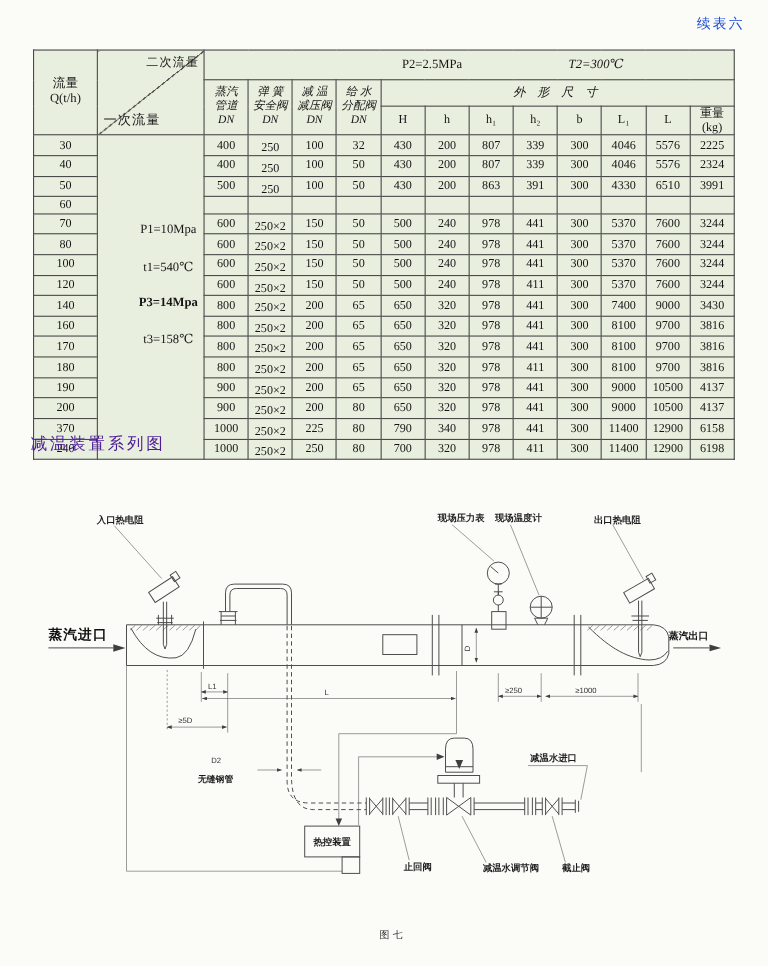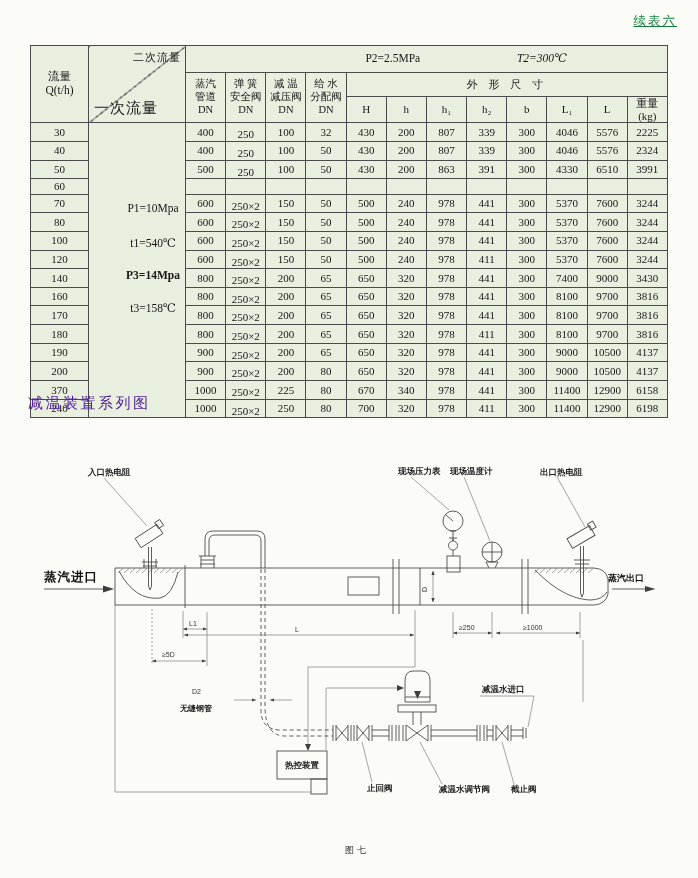--- a/index.html
+++ b/index.html
@@ -4,48 +4,48 @@
 <style>
   html,body{margin:0;padding:0;}
   body{
     width:698px;height:878px;position:relative;overflow:hidden;
     background:#fbfbf8;
     font-family:"Liberation Serif","DejaVu Serif",serif;
     color:#1b1b1b;
   }
   .note{
     position:absolute;top:13px;right:21px;
-    font-size:12.5px;letter-spacing:2px;color:#15803d;text-decoration:underline;
+    font-size:12.5px;letter-spacing:2px;color:#1d4ed8;
   }
   
   table.spec{
     position:absolute;left:30px;top:45px;width:638px;
     border-collapse:collapse;table-layout:fixed;
     background:#e9efdf;
   }
   table.spec th,table.spec td{
     border:0.8px solid #4a4a4a;
     padding:0;margin:0;text-align:center;vertical-align:middle;
     font-weight:normal;box-sizing:border-box;
     font-size:11px;line-height:1.15;color:#161616;
   }
   tr.hr1 th{height:27px;font-size:11.5px;margin-left:12px;}
-  tr.hr2 th{height:24px;}
+  tr.hr2 th{height:24px;font-style:italic;}
   tr.hr3 th{height:17px;font-size:11px;}
   .cond-hd{position:relative;}
   .cond-hd span{position:absolute;top:50%;transform:translate(-50%,-50%);white-space:nowrap;}
   .cond-hd .p2{left:43%;}
   .cond-hd .t2{left:74%;font-style:italic;}
   .flow-hd div{line-height:1.2;font-size:11.5px;}
   .corner{position:relative;padding:0;
     background-image:linear-gradient(to bottom right,
       transparent calc(50% - 0.5px),#4a4a4a calc(50% - 0.5px),
       #4a4a4a calc(50% + 0.5px),transparent calc(50% + 0.5px));}
   .corner .ctop{position:absolute;top:5px;right:4px;font-size:11px;letter-spacing:1px;}
-  .corner .cbot{position:absolute;bottom:5px;left:5px;font-size:15px;letter-spacing:1px;}
+  .corner .cbot{position:absolute;bottom:5px;left:5px;font-size:12px;letter-spacing:1px;}
   .vcol div{line-height:1.22;font-size:10.5px;white-space:nowrap;}
   .dims-group{letter-spacing:4px;font-size:11.5px;}
   tbody td{height:15.4px;font-size:11px;line-height:1;}
   tbody td.low{padding-top:5px;}
   td.pcond{position:relative;}
   td.pcond div{position:absolute;left:16px;width:100%;text-align:center;
     transform:translateY(-50%);font-size:11.5px;white-space:nowrap;}
   .pc0{top:29%;} .pc1{top:41%;} .pc2{top:52%;font-weight:bold;} .pc3{top:63%;}
   
   .sec-title{
@@ -335,21 +335,21 @@
         <td>9000</td>
         <td>10500</td>
         <td>4137</td>
       </tr>
       <tr>
         <td>370</td>
         <td>1000</td>
         <td class="low">250×2</td>
         <td>225</td>
         <td>80</td>
-        <td>670</td>
+        <td>790</td>
         <td>340</td>
         <td>978</td>
         <td>441</td>
         <td>300</td>
         <td>11400</td>
         <td>12900</td>
         <td>6158</td>
       </tr>
       <tr>
         <td>240</td>

